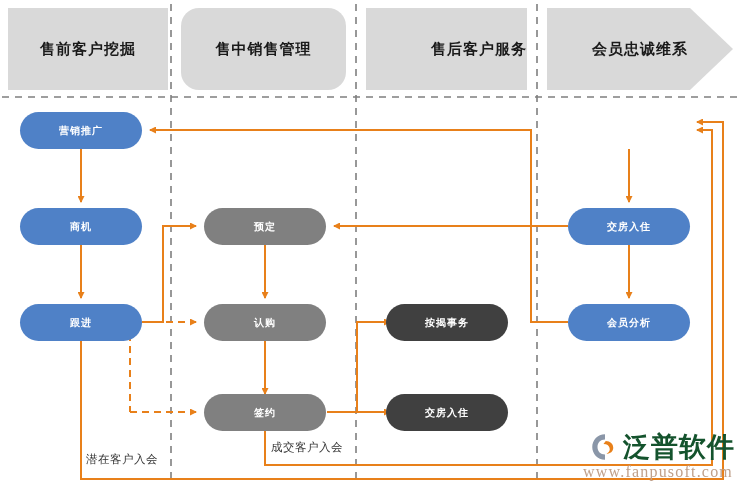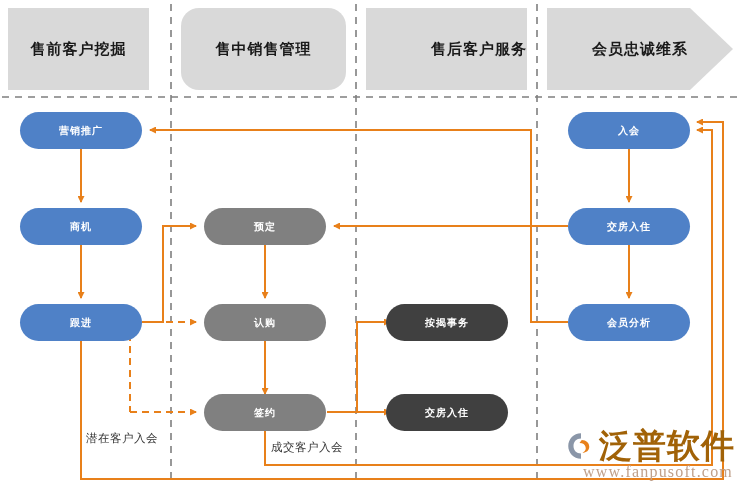--- a/index.html
+++ b/index.html
@@ -44,21 +44,21 @@
 
   
   .watermark{
     position:absolute;right:6px;bottom:4px;
     display:flex;flex-direction:column;align-items:flex-end;
     pointer-events:none;
   }
   .wm-row{display:flex;align-items:center;}
   .wm-mark{width:30px;height:30px;margin-right:3px;}
   .wm-text{
-    font-size:33px;font-weight:bold;color:#a16207;
+    font-size:27px;font-weight:bold;color:#14532d;
     letter-spacing:1px;line-height:1;
   }
   .wm-url{
     font-size:16px;color:#c0a08a;letter-spacing:1.2px;
     margin-top:1px;margin-right:2px;font-family:"Liberation Serif",serif;
   }
 </style>
 </head>
 <body>
 
@@ -105,21 +105,21 @@
       <path d="M568,226 L334,226" marker-end="url(#ar)"></path>
 
       <path d="M568,322 L531,322 L531,130 L150,130" marker-end="url(#ar)"></path>
 
       <path d="M265,431 L265,465 L712,465 L712,130 L697,130" marker-end="url(#ar)"></path>
 
       <path d="M81,341 L81,479 L723,479 L723,122 L697,122" marker-end="url(#ar)"></path>
     </g>
   </svg>
 
-  <div class="banner" style="left:8px;width:141px;">
+  <div class="banner" style="left:8px;width:160px;">
     <span>售前客户挖掘</span>
   </div>
   <div class="banner" style="left:181px;width:165px;border-radius:18px;">
     <span>售中销售管理</span>
   </div>
   <div class="banner" style="left:366px;width:161px;justify-content:flex-end;">
     <span>售后客户服务</span>
   </div>
   <div class="banner arrow" style="left:547px;width:186px;">
     <svg class="arrowfill" viewBox="0 0 186 82" preserveAspectRatio="none">
@@ -148,31 +148,28 @@
     <span>签约</span>
   </div>
 
   <div class="node orange" style="left:386px;top:304px;width:122px;">
     <span>按揭事务</span>
   </div>
   <div class="node orange" style="left:386px;top:394px;width:122px;">
     <span>交房入住</span>
   </div>
 
-  <div class="node blue" style="left:568px;top:112px;width:122px;">
-    <span>入会</span>
-  </div>
   <div class="node blue" style="left:568px;top:208px;width:122px;">
     <span>交房入住</span>
   </div>
   <div class="node blue" style="left:568px;top:304px;width:122px;">
     <span>会员分析</span>
   </div>
 
-  <div class="edgelabel" style="left:86px;top:431px;">潜在客户入会</div>
+  <div class="edgelabel" style="left:86px;top:452px;">潜在客户入会</div>
   <div class="edgelabel" style="left:271px;top:440px;">成交客户入会</div>
 
   <div class="watermark">
     <div class="wm-row">
       <svg class="wm-mark" viewBox="0 0 40 40">
         <path d="M20,3 C10,3 3,11 3,20 C3,29 10,37 20,37 L20,30 C14,30 10,26 10,20 C10,14 14,10 20,10 Z" fill="#8a96a8"></path>
         <path d="M21,12 C27,12 31,16 31,21 C31,26 27,29 22,29 C26,27 27,24 26,21 C25,18 23,16 18,16 Z" fill="#e8801a"></path>
       </svg>
       <div class="wm-text">泛普软件</div>
     </div>

